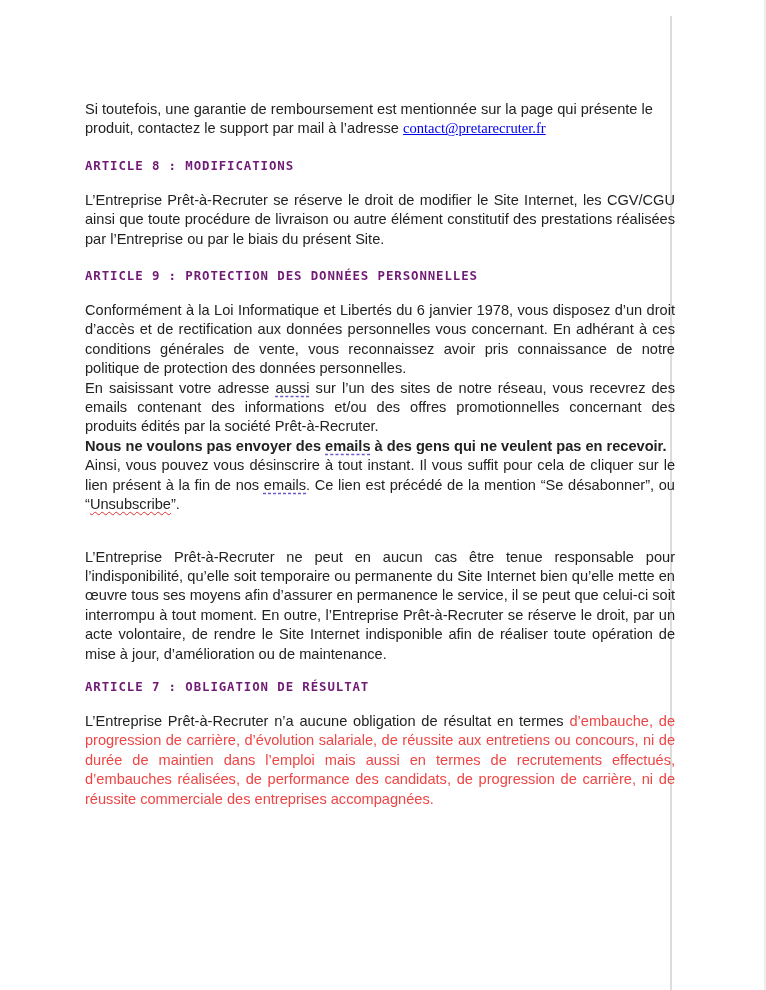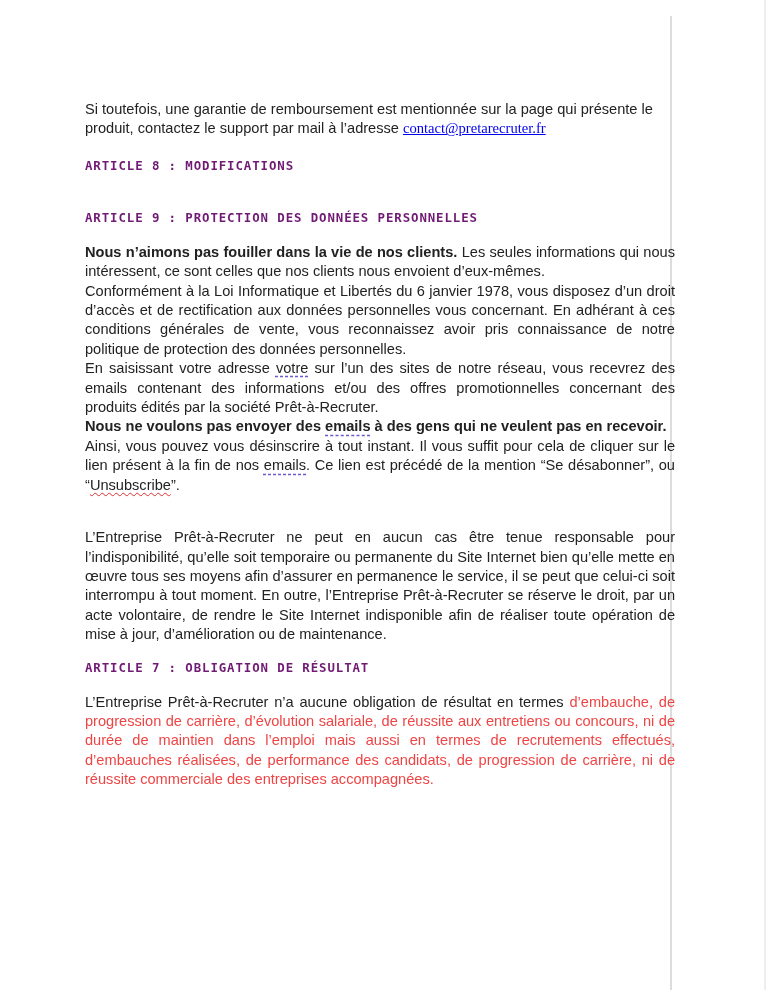--- a/index.html
+++ b/index.html
@@ -61,27 +61,27 @@
 <body>
 
 <div class="page">
   <div class="content">
 
     <p class="left"><span>Si toutefois, une garantie de remboursement est mentionnée sur la page qui présente le produit, contactez le support par mail à l’adresse </span><a class="mail" href="#">contact@pretarecruter.fr</a></p>
 
     <div class="gap-before-heading"></div>
     <h2 class="heading">ARTICLE 8 : MODIFICATIONS</h2>
     <div class="gap-after-heading"></div>
+    <p>L’Entreprise Prêt-à-Recruter se réserve le droit de modifier le Site Internet, les CGV/CGU ainsi que toute procédure de livraison ou autre élément constitutif des prestations réalisées par l’Entreprise ou par le biais du présent Site.</p>
 
     <div class="gap-before-heading"></div>
     <h2 class="heading">ARTICLE 9 : PROTECTION DES DONNÉES PERSONNELLES</h2>
     <div class="gap-after-heading"></div>
-    <p><span class="bold">Nous n’aimons pas fouiller dans la vie de nos clients.</span><span> Les seules informations qui nous intéressent, ce sont celles que nos clients nous envoient d’eux-mêmes.</span></p>
     <p>Conformément à la Loi Informatique et Libertés du 6 janvier 1978, vous disposez d’un droit d’accès et de rectification aux données personnelles vous concernant. En adhérant à ces conditions générales de vente, vous reconnaissez avoir pris connaissance de notre politique de protection des données personnelles.</p>
-    <p><span>En saisissant votre adresse </span><span class="grammar">votre</span><span> sur l’un des sites de notre réseau, vous recevrez des emails contenant des informations et/ou des offres promotionnelles concernant des produits édités par la société Prêt-à-Recruter.</span></p>
+    <p><span>En saisissant votre adresse </span><span class="grammar">aussi</span><span> sur l’un des sites de notre réseau, vous recevrez des emails contenant des informations et/ou des offres promotionnelles concernant des produits édités par la société Prêt-à-Recruter.</span></p>
     <p class="bold"><span>Nous ne voulons pas envoyer des </span><span class="grammar">emails</span><span> à des gens qui ne veulent pas en recevoir.</span></p>
     <p><span>Ainsi, vous pouvez vous désinscrire à tout instant. Il vous suffit pour cela de cliquer sur le lien présent à la fin de nos </span><span class="grammar">emails</span><span>. Ce lien est précédé de la mention “Se désabonner”, ou “</span><span class="spell">Unsubscribe</span><span>”.</span></p>
 
     <div class="gap-before-heading"></div>
     <div class="gap-after-heading"></div>
     <p>L’Entreprise Prêt-à-Recruter ne peut en aucun cas être tenue responsable pour l’indisponibilité, qu’elle soit temporaire ou permanente du Site Internet bien qu’elle mette en œuvre tous ses moyens afin d’assurer en permanence le service, il se peut que celui-ci soit interrompu à tout moment. En outre, l’Entreprise Prêt-à-Recruter se réserve le droit, par un acte volontaire, de rendre le Site Internet indisponible afin de réaliser toute opération de mise à jour, d’amélioration ou de maintenance.</p>
 
     <div class="gap-before-heading" style="height:13px"></div>
     <h2 class="heading">ARTICLE 7 : OBLIGATION DE RÉSULTAT</h2>
     <div class="gap-after-heading"></div>

